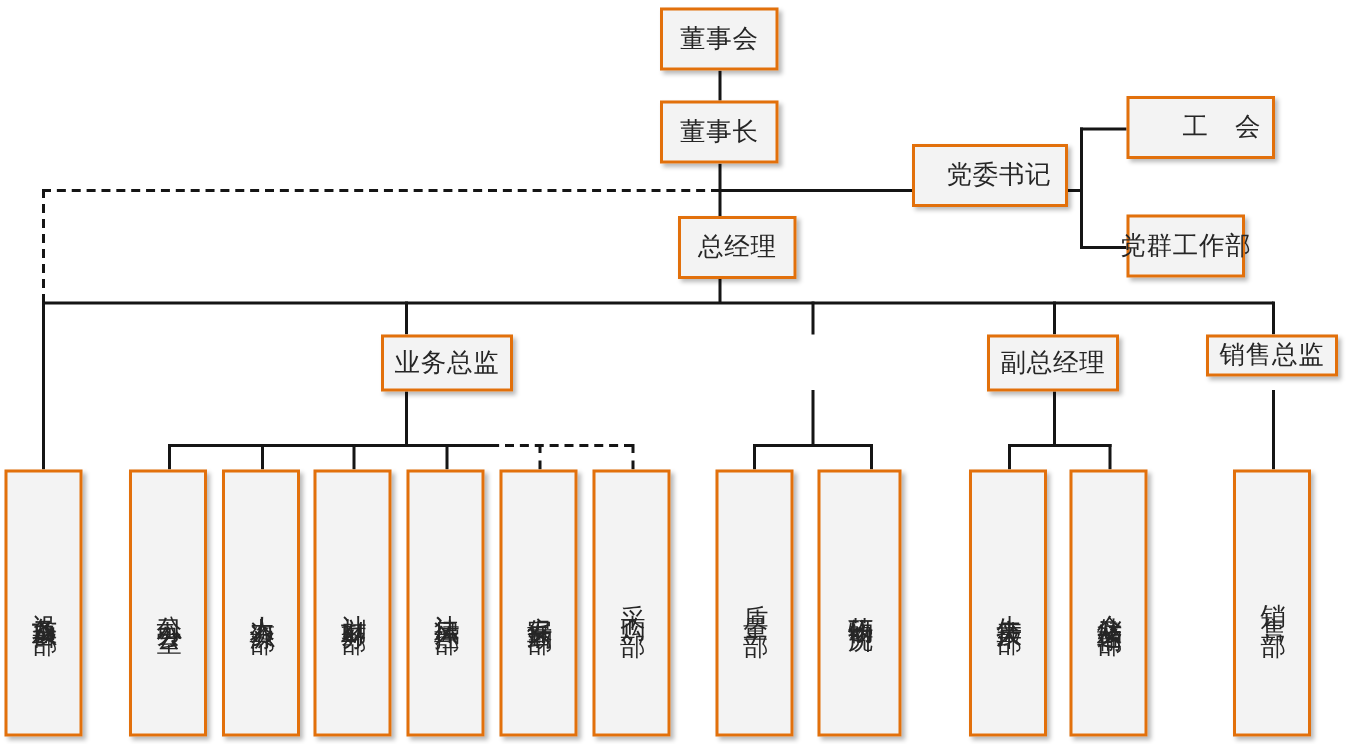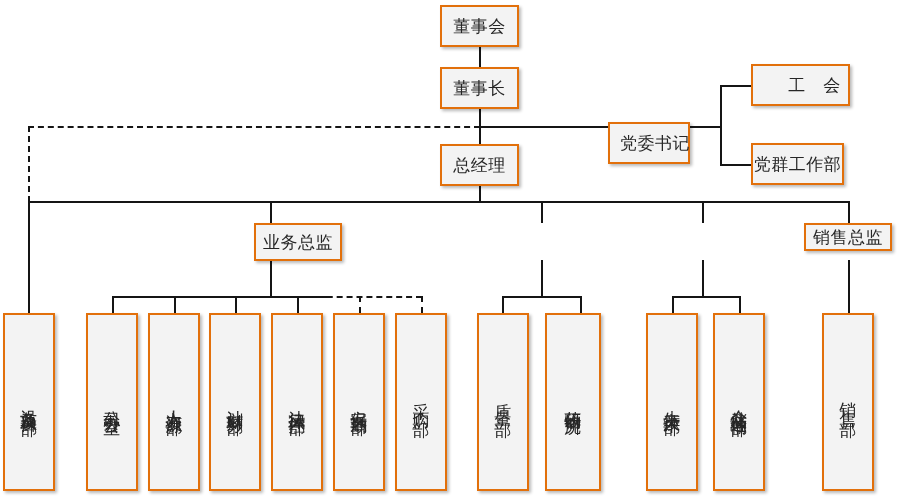--- a/index.html
+++ b/index.html
@@ -108,41 +108,44 @@
   <div class="ln v" style="left:848px;top:260px;height:53px;"></div>
 
   <div class="node h" style="left:440px;top:5px;width:79px;height:42px;">
     <span class="lbl">董事会</span>
   </div>
 
   <div class="node h" style="left:440px;top:67px;width:79px;height:42px;">
     <span class="lbl">董事长</span>
   </div>
 
-  <div class="node h" style="left:608px;top:122px;width:82px;height:42px;padding-left:12px;">
+  <div class="node h" style="left:608px;top:96px;width:104px;height:42px;padding-left:12px;">
     <span class="lbl">党委书记</span>
   </div>
 
   <div class="node h" style="left:751px;top:64px;width:99px;height:42px;padding-left:28px;">
     <span class="lbl">工　会</span>
   </div>
 
-  <div class="node h" style="left:751px;top:143px;width:93px;height:42px;">
+  <div class="node h" style="left:751px;top:143px;width:79px;height:42px;">
     <span class="lbl">党群工作部</span>
   </div>
 
-  <div class="node h" style="left:440px;top:144px;width:79px;height:42px;">
+  <div class="node h" style="left:452px;top:144px;width:79px;height:42px;">
     <span class="lbl">总经理</span>
   </div>
 
   <div class="node h" style="left:226px;top:223px;width:88px;height:38px;margin-left:28px;">
     <span class="lbl">业务总监</span>
   </div>
 
 
+  <div class="node h" style="left:658px;top:223px;width:88px;height:38px;">
+    <span class="lbl">副总经理</span>
+  </div>
 
   <div class="node h" style="left:804px;top:223px;width:88px;height:28px;">
     <span class="lbl">销售总监</span>
   </div>
 
   <div class="node v" style="left:3px;top:313px;width:52px;height:178px;">
     <span class="lbl">设备及项目部</span>
   </div>
 
   <div class="node v" style="left:86px;top:313px;width:52px;height:178px;">

